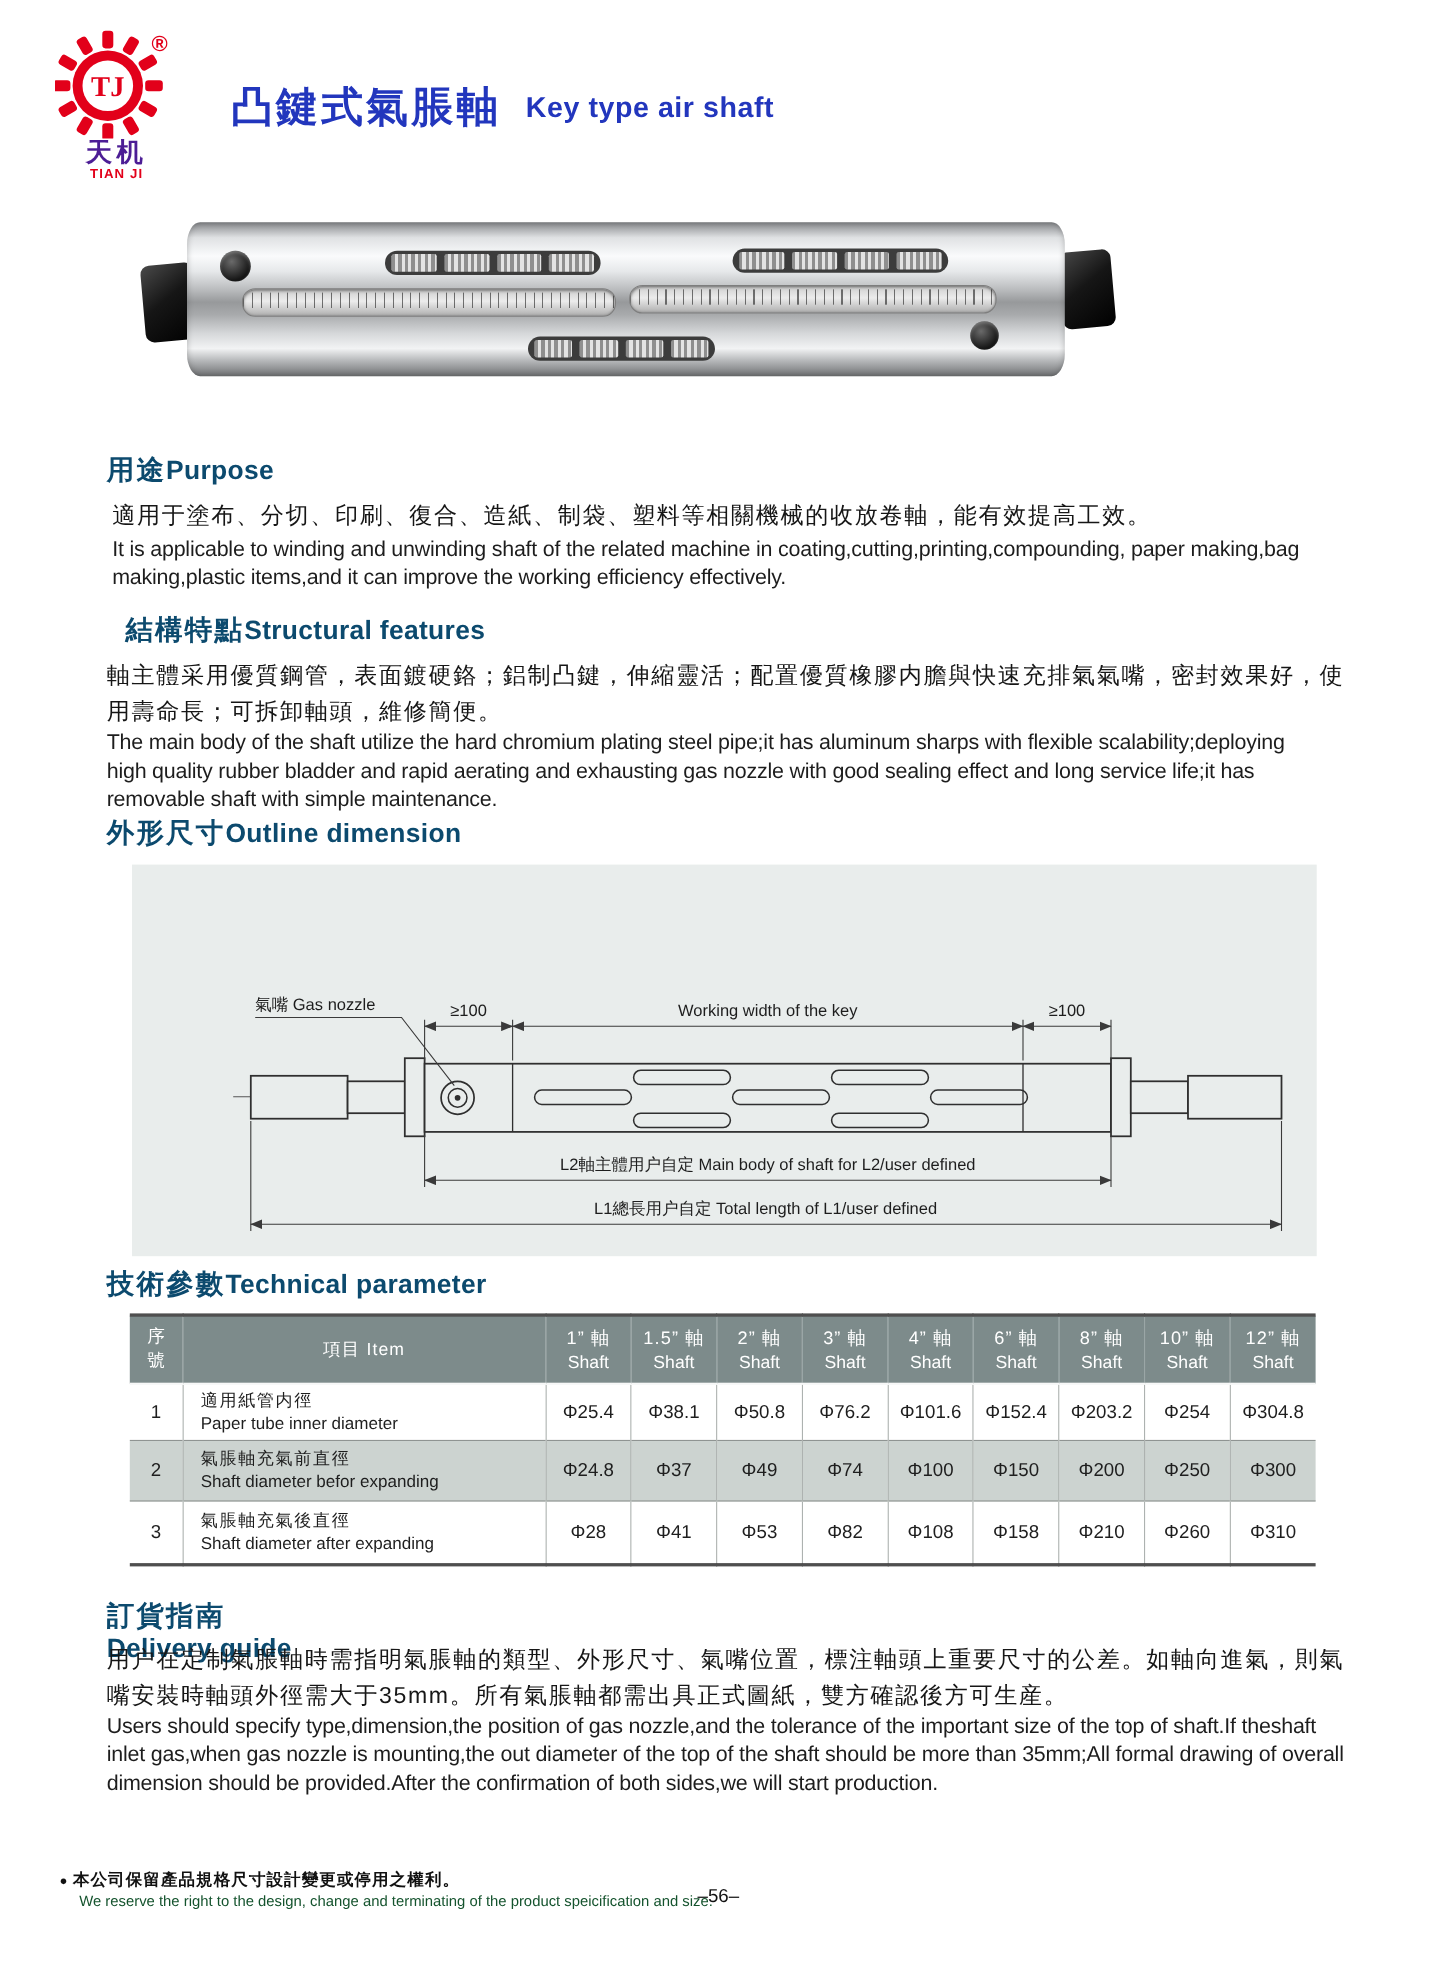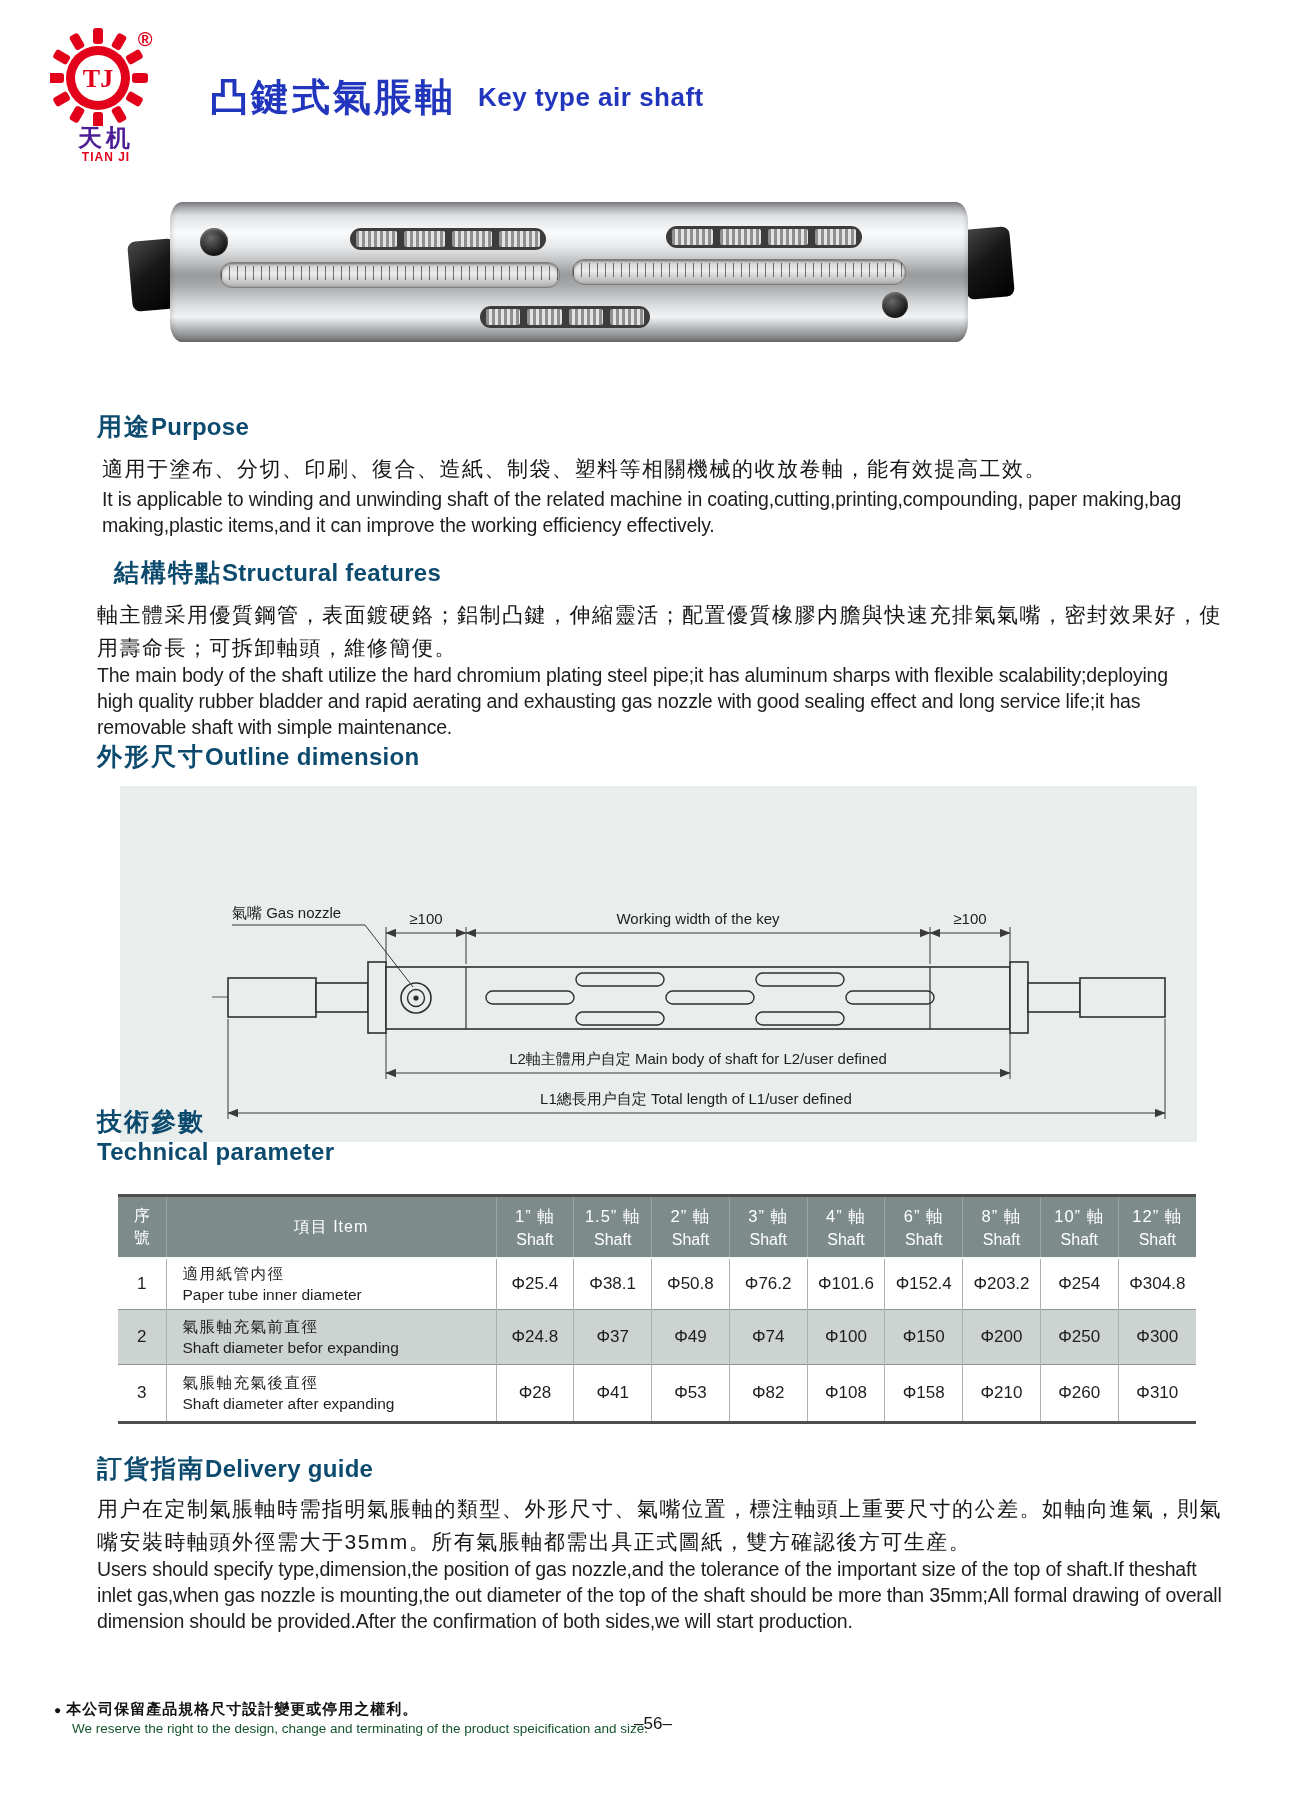--- a/index.html
+++ b/index.html
@@ -53,22 +53,22 @@
   .body-cn{position:absolute;font-size:21px;line-height:33px;letter-spacing:1.5px;color:#161616;}
   .body-en{position:absolute;font-size:19.5px;line-height:26px;letter-spacing:-0.2px;color:#1d1d1d;}
 
   .h-purpose{left:97px;top:410px;}
   .p-cn{left:102px;top:452px;width:1120px;}
   .p-en{left:102px;top:486px;width:1090px;}
   .h-features{left:114px;top:556px;}
   .f-cn{left:97px;top:598px;width:1135px;}
   .f-en{left:97px;top:662px;width:1085px;}
   .h-outline{left:97px;top:740px;}
-  .h-technical{left:97px;top:1105px;flex-direction:column;}
-  .h-delivery{left:97px;top:1452px;}
+  .h-technical{left:97px;top:1150px;}
+  .h-delivery{left:97px;top:1452px;flex-direction:column;}
   .d-cn{left:97px;top:1492px;width:1140px;}
   .d-en{left:97px;top:1556px;width:1125px;}
 
   
   .diagram{position:absolute;left:120px;top:786px;width:1077px;height:356px;background:#e9edec;}
   .diagram svg text{font-family:"Liberation Sans",sans-serif;font-size:15px;fill:#1d1d1d;}
 
   
   .tech-table{position:absolute;left:118px;top:1194px;width:1078px;border-collapse:collapse;
               table-layout:fixed;border-top:3px solid #4f4f4f;border-bottom:3px solid #4f4f4f;}

